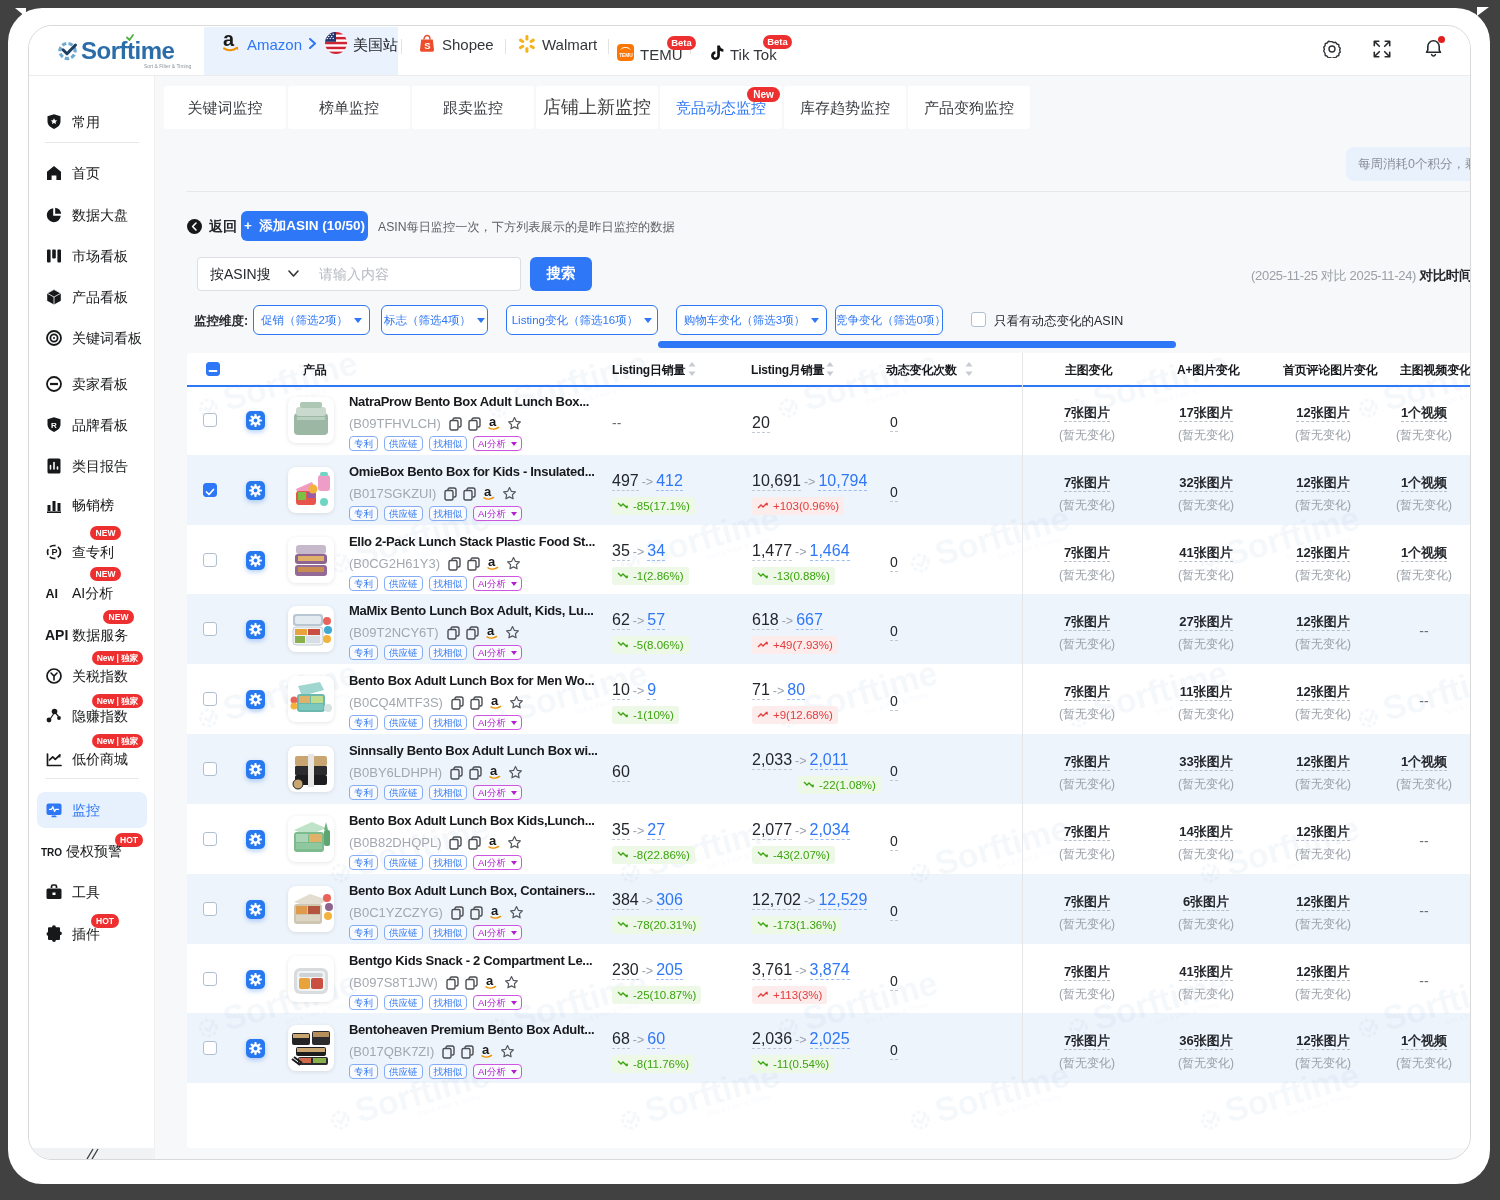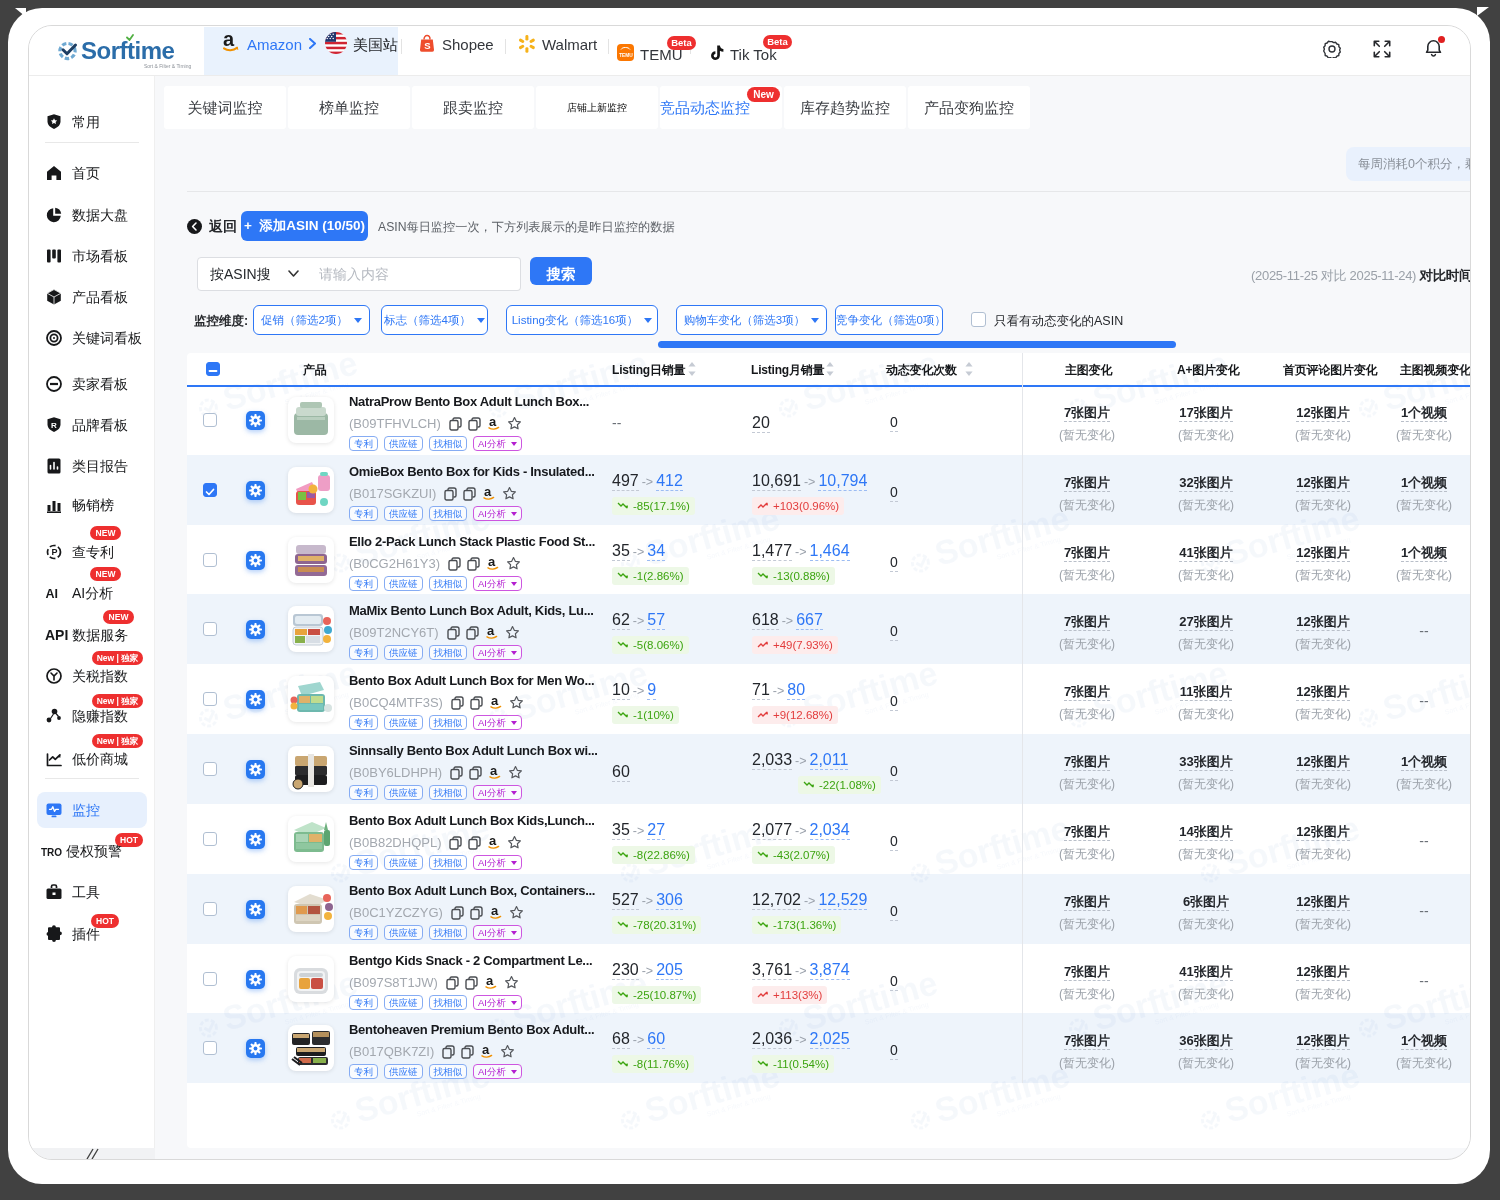--- a/index.html
+++ b/index.html
@@ -20,40 +20,40 @@
 </style></head>
 <body>
 <div id="root">
   <div style="position:absolute;left:8px;top:8px;width:1482px;height:1176px;background:#fff;border-radius:34px;"></div>
   <div style="position:absolute;left:15px;top:8px;width:0;height:0;border-left:11px solid transparent;border-top:9px solid #fff;"></div>
   <div style="position:absolute;left:1477px;top:7px;width:0;height:0;border-right:12px solid transparent;border-top:9px solid #fff;"></div>
   <div style="position:absolute;left:28px;top:25px;width:1443px;height:1135px;border:1px solid #d9d9d9;border-radius:24px;background:#f7f8fa;overflow:hidden;">
     <div style="position:absolute;left:135px;top:60px;width:122px;height:43px;background:#fff;border-radius:3px;text-align:center;line-height:43px;font-size:15px;color:#3a3d42;">关键词监控</div>
       <div style="position:absolute;left:259px;top:60px;width:122px;height:43px;background:#fff;border-radius:3px;text-align:center;line-height:43px;font-size:15px;color:#3a3d42;">榜单监控</div>
       <div style="position:absolute;left:383px;top:60px;width:122px;height:43px;background:#fff;border-radius:3px;text-align:center;line-height:43px;font-size:15px;color:#3a3d42;">跟卖监控</div>
-      <div style="position:absolute;left:507px;top:60px;width:122px;height:43px;background:#fff;border-radius:3px;text-align:center;line-height:43px;font-size:10px;color:#000000;">店铺上新监控</div>
-      <div style="position:absolute;left:631px;top:60px;width:122px;height:43px;background:#fff;border-radius:3px;text-align:left;line-height:43px;font-size:15px;color:#2e77f6;">竞品动态监控</div>
+      <div style="position:absolute;left:507px;top:60px;width:122px;height:43px;background:#fff;border-radius:3px;text-align:center;line-height:43px;font-size:18px;color:#404040;">店铺上新监控</div>
+      <div style="position:absolute;left:631px;top:60px;width:122px;height:43px;background:#fff;border-radius:3px;text-align:center;line-height:43px;font-size:15px;color:#2e77f6;">竞品动态监控</div>
       <div style="position:absolute;left:755px;top:60px;width:122px;height:43px;background:#fff;border-radius:3px;text-align:center;line-height:43px;font-size:15px;color:#3a3d42;">库存趋势监控</div>
       <div style="position:absolute;left:879px;top:60px;width:122px;height:43px;background:#fff;border-radius:3px;text-align:center;line-height:43px;font-size:15px;color:#3a3d42;">产品变狗监控</div>
       <div class="badge" style="position:absolute;left:718px;top:61px;width:33px;height:15px;font-size:10px;line-height:15px;border-radius:8px;z-index:3;">New</div>
       <div style="position:absolute;left:1317px;top:121px;width:160px;height:34px;background:#e9f1fd;border-radius:8px;font-size:12.5px;color:#8a9099;line-height:34px;padding-left:12px;white-space:nowrap;">每周消耗0个积分，剩</div>
       <div style="position:absolute;left:158px;top:165px;width:1285px;height:1px;background:#e6e7e9;"></div>
       <svg style="position:absolute;left:158px;top:193px;" width="15" height="15" viewBox="0 0 15 15">
         <circle cx="7.5" cy="7.5" r="7.5" fill="#17181a"></circle>
         <path d="M9 4l-3.4 3.5L9 11" stroke="#fff" stroke-width="1.6" fill="none" stroke-linecap="round" stroke-linejoin="round"></path>
       </svg>
       <div style="position:absolute;left:180px;top:192px;width:40px;height:17px;font-size:14px;font-weight:700;color:#26282c;">返回</div>
       <div style="position:absolute;left:212px;top:185px;width:127px;height:30px;background:#2e77f6;border-radius:6px;color:#fff;font-size:13.5px;font-weight:700;text-align:center;line-height:30px;">+&nbsp; 添加ASIN (10/50)</div>
       <div style="position:absolute;left:349px;top:193px;width:420px;height:17px;font-size:12.2px;color:#5c6066;white-space:nowrap;">ASIN每日监控一次，下方列表展示的是昨日监控的数据</div>
       <div style="position:absolute;left:168px;top:231px;width:113px;height:34px;background:#fff;border:1px solid #dcdee2;border-radius:4px 0 0 4px;font-size:14px;color:#26282c;line-height:32px;padding-left:12px;">按ASIN搜</div>
       <svg style="position:absolute;left:259px;top:244px;" width="11" height="8" viewBox="0 0 11 8">
         <path d="M1 1l4.5 5L10 1" stroke="#333" stroke-width="1.6" fill="none" stroke-linecap="round" stroke-linejoin="round"></path>
       </svg>
       <div style="position:absolute;left:280px;top:231px;width:212px;height:34px;background:#fff;border:1px solid #dcdee2;border-left:none;border-radius:0 4px 4px 0;font-size:14px;color:#b6bac1;line-height:32px;padding-left:10px;">请输入内容</div>
-      <div style="position:absolute;left:501px;top:231px;width:62px;height:28px;background:#2e77f6;border-radius:6px;color:#fff;font-size:14.5px;font-weight:700;text-align:center;line-height:34px;">搜索</div>
+      <div style="position:absolute;left:501px;top:231px;width:62px;height:34px;background:#2e77f6;border-radius:6px;color:#fff;font-size:14.5px;font-weight:700;text-align:center;line-height:34px;font-family:Liberation Mono, monospace;">搜索</div>
       <div style="position:absolute;left:1222px;top:241px;width:250px;height:18px;font-size:13px;color:#9aa0a8;white-space:nowrap;letter-spacing:-0.3px;">(2025-11-25 对比 2025-11-24) <span style="color:#26282c;font-weight:700;font-size:13.5px;">对比时间：</span></div>
       <div style="position:absolute;left:165px;top:287px;width:70px;height:16px;font-size:12.5px;font-weight:700;color:#26282c;white-space:nowrap;">监控维度:</div>
       <div class="fpill" style="position:absolute;left:224px;top:279px;width:117px;height:30px;">促销（筛选2项）<span style="display:inline-block;width:0;height:0;border-left:4px solid transparent;border-right:4px solid transparent;border-top:5px solid #2e77f6;margin-left:6px;vertical-align:middle;"></span></div>
       <div class="fpill" style="position:absolute;left:352px;top:279px;width:107px;height:30px;">标志（筛选4项）<span style="display:inline-block;width:0;height:0;border-left:4px solid transparent;border-right:4px solid transparent;border-top:5px solid #2e77f6;margin-left:6px;vertical-align:middle;"></span></div>
       <div class="fpill" style="position:absolute;left:477px;top:279px;width:152px;height:30px;">Listing变化（筛选16项）<span style="display:inline-block;width:0;height:0;border-left:4px solid transparent;border-right:4px solid transparent;border-top:5px solid #2e77f6;margin-left:6px;vertical-align:middle;"></span></div>
       <div class="fpill" style="position:absolute;left:647px;top:279px;width:151px;height:30px;">购物车变化（筛选3项）<span style="display:inline-block;width:0;height:0;border-left:4px solid transparent;border-right:4px solid transparent;border-top:5px solid #2e77f6;margin-left:6px;vertical-align:middle;"></span></div>
       <div class="fpill" style="position:absolute;left:806px;top:279px;width:108px;height:30px;">竞争变化（筛选0项）<span style="display:inline-block;width:0;height:0;border-left:4px solid transparent;border-right:4px solid transparent;border-top:5px solid #2e77f6;margin-left:6px;vertical-align:middle;"></span></div>
       <div style="position:absolute;left:942px;top:286px;width:15px;height:15px;border:1px solid #b0bfd2;border-radius:3px;background:#fff;"></div>
       <div style="position:absolute;left:965px;top:287px;width:160px;height:16px;font-size:12.5px;color:#26282c;white-space:nowrap;">只看有动态变化的ASIN</div>
       <div style="position:absolute;left:629px;top:315px;width:518px;height:7px;background:#2e77f6;border-radius:4px;"></div>
@@ -730,21 +730,21 @@
           </svg>
           <svg width="14" height="15" viewBox="0 0 14 15">
             <text x="2" y="10" font-size="13" font-weight="700" fill="#1b1b1b" font-family="Liberation Sans">a</text>
             <path d="M2 11.8c2.8 1.9 7 1.7 9.6-.4" stroke="#f19100" stroke-width="1.4" fill="none" stroke-linecap="round"></path>
           </svg>
           <svg width="15" height="15" viewBox="0 0 15 15">
             <path d="M7.5 1.6l1.8 3.7 4.1.6-3 2.9.7 4-3.6-1.9-3.6 1.9.7-4-3-2.9 4.1-.6z" stroke="#55585d" stroke-width="1.2" fill="none" stroke-linejoin="round"></path>
           </svg>
         </span></div>
       <div style="position:absolute;left:320px;top:899px;width:300px;height:16px;white-space:nowrap;"><span class="tag">专利</span><span class="tag">供应链</span><span class="tag">找相似</span><span class="tag ai">AI分析 <span style="display:inline-block;width:0;height:0;border-left:3px solid transparent;border-right:3px solid transparent;border-top:4px solid #b31fd0;margin-left:2px;vertical-align:1px;"></span></span></div>
-      <div style="position:absolute;left:583px;top:865px;width:130px;height:20px;white-space:nowrap;"><span class="num1">527</span><span class="arr">-&gt;</span><span class="num2">306</span></div>
+      <div style="position:absolute;left:583px;top:865px;width:130px;height:20px;white-space:nowrap;"><span class="num1">384</span><span class="arr">-&gt;</span><span class="num2">306</span></div>
       <div style="position:absolute;left:583px;top:889px;width:130px;height:18px;white-space:nowrap;"><span class="pill g"><svg width="13" height="9" viewBox="0 0 13 9" style="margin-right:3px;">
             <path d="M1 2l3 3 2-2 4 4" stroke="#3ca410" stroke-width="1.3" fill="none"></path>
             <path d="M10.5 7.5L11 4.5 7.8 5z" fill="#3ca410" stroke="none"></path>
           </svg>-78(20.31%)</span></div>
       <div style="position:absolute;left:723px;top:865px;width:130px;height:20px;white-space:nowrap;"><span class="num1">12,702</span><span class="arr">-&gt;</span><span class="num2">12,529</span></div>
       <div style="position:absolute;left:723px;top:889px;width:130px;height:18px;white-space:nowrap;"><span class="pill g"><svg width="13" height="9" viewBox="0 0 13 9" style="margin-right:3px;">
             <path d="M1 2l3 3 2-2 4 4" stroke="#3ca410" stroke-width="1.3" fill="none"></path>
             <path d="M10.5 7.5L11 4.5 7.8 5z" fill="#3ca410" stroke="none"></path>
           </svg>-173(1.36%)</span></div>
       <div style="position:absolute;left:861px;top:876px;width:40px;height:20px;white-space:nowrap;"><span class="num1" style="font-size:14px;">0</span></div>

